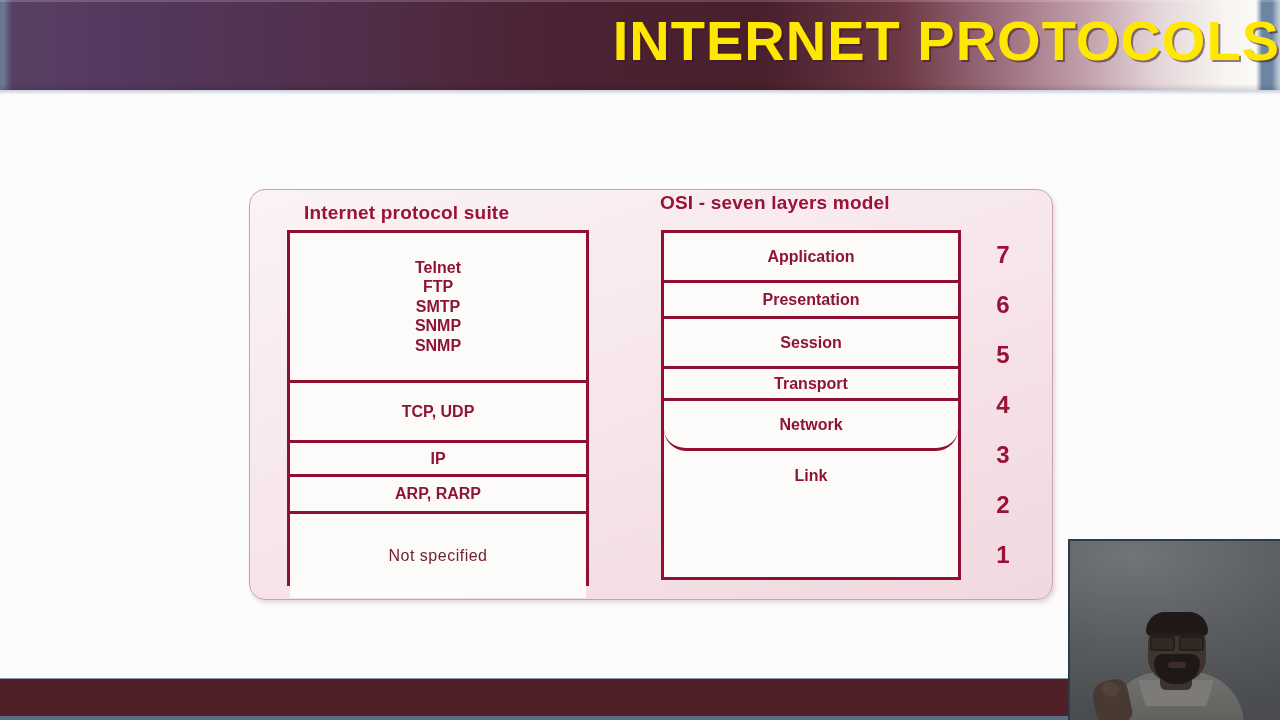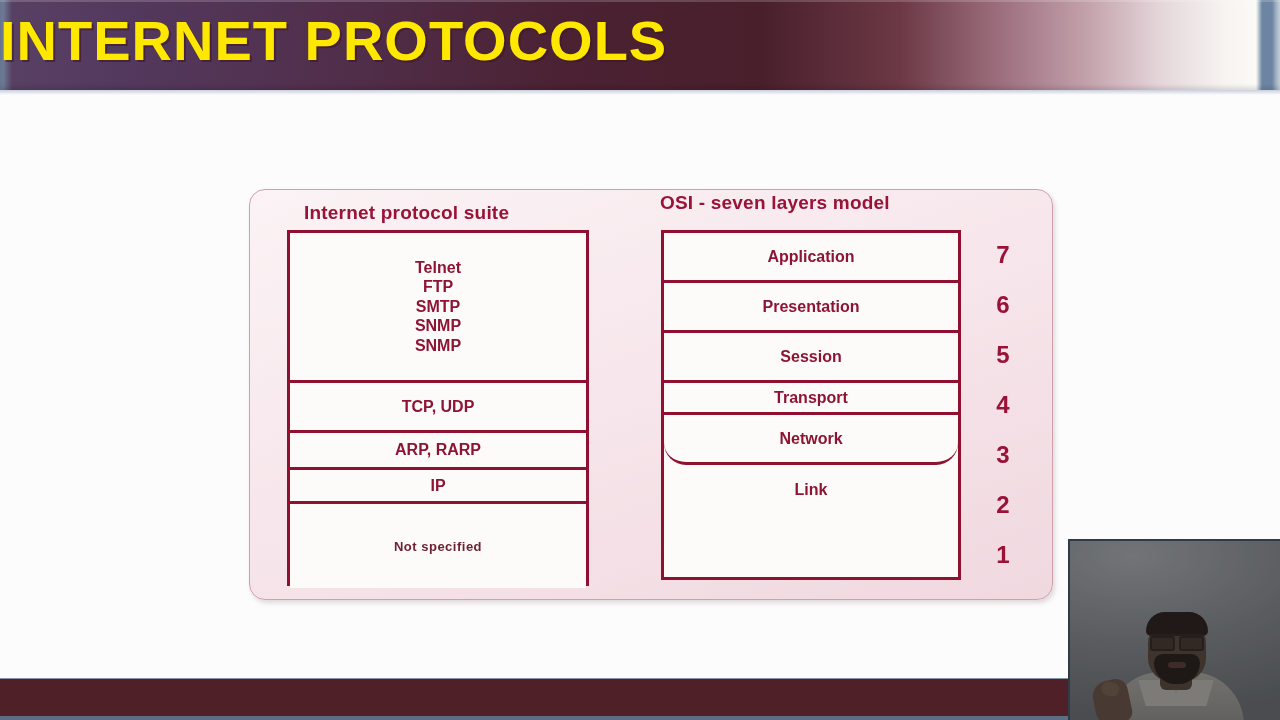--- a/index.html
+++ b/index.html
@@ -45,21 +45,21 @@
     position: absolute;
     left: 0; bottom: -5px;
     width: 100%;
     height: 5px;
     background: linear-gradient(180deg, rgba(160,170,195,0.55), rgba(255,255,255,0));
   }
   #title-text {
     position: absolute;
     left: 0; top: 8px;
     width: 1280px;
-    text-align: left;
+    text-align: right;
     font-size: 56px;
     font-weight: bold;
     letter-spacing: 1px;
     color: #ffe800;
     font-family: "Liberation Sans", sans-serif;
     text-shadow: 2px 2px 0 rgba(60,20,40,0.55);
   }
 
   
   #diagram-card {
@@ -111,22 +111,22 @@
   .layer-row:last-child { border-bottom: none; }
 
   .layer-row.app-block {
     flex-direction: column;
     justify-content: center;
     line-height: 1.22;
   }
   .layer-row.app-block span { display: block; }
 
   .layer-row.faint {
-    font-size: 13px;
-    font-weight: bold;
+    font-size: 16px;
+    font-weight: normal;
     color: #6f2235;
     letter-spacing: 0.5px;
   }
 
   
   #layer-numbers {
     position: absolute;
     left: 723px;
     top: 40px;
     width: 60px;
@@ -293,28 +293,28 @@
     <div class="panel-heading" id="heading-right">OSI - seven layers model</div>
 
     <div class="stack" id="stack-left">
         <div class="layer-row app-block" style="height: 150px;">
           <span>Telnet</span>
           <span>FTP</span>
           <span>SMTP</span>
           <span>SNMP</span>
           <span>SNMP</span>
         </div>
-        <div class="layer-row" style="height: 50px;">TCP,  UDP</div>
+        <div class="layer-row" style="height: 60px;">TCP,  UDP</div>
+        <div class="layer-row" style="height: 34px;">IP</div>
         <div class="layer-row" style="height: 37px;">ARP,  RARP</div>
-        <div class="layer-row" style="height: 34px;">IP</div>
         <div class="layer-row faint" style="height: 84px;">Not    specified</div>
       </div>
     <div class="stack" id="stack-right">
         <div class="layer-row" style="height: 50px;">Application</div>
-        <div class="layer-row" style="height: 50px;">Presentation</div>
+        <div class="layer-row" style="height: 36px;">Presentation</div>
         <div class="layer-row" style="height: 50px;">Session</div>
         <div class="layer-row" style="height: 32px;">Transport</div>
         <div class="layer-row" style="height: 50px; border-radius: 22px;">Network</div>
         <div class="layer-row" style="height: 50px;">Link</div>
       </div>
 
     <div id="layer-numbers">
         <div class="layer-number" style="height: 50px;">7</div>
         <div class="layer-number" style="height: 50px;">6</div>
         <div class="layer-number" style="height: 50px;">5</div>

